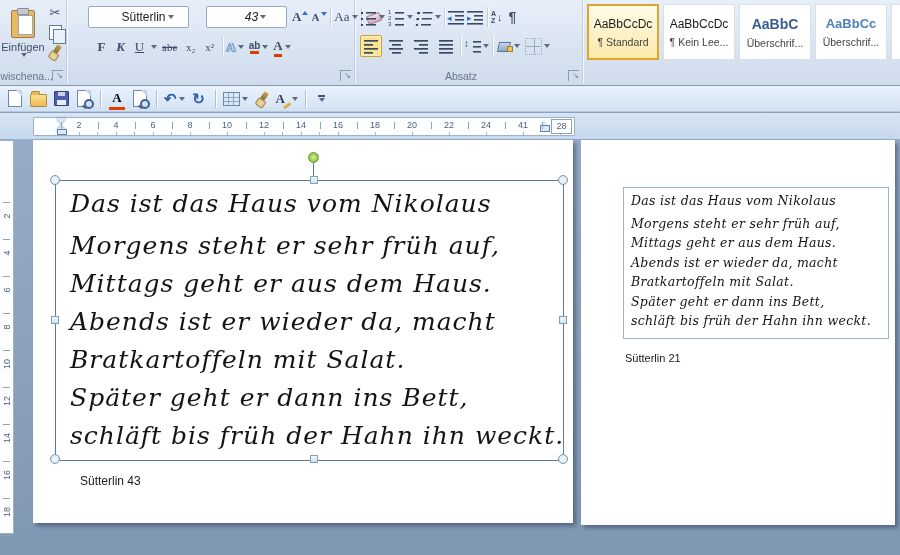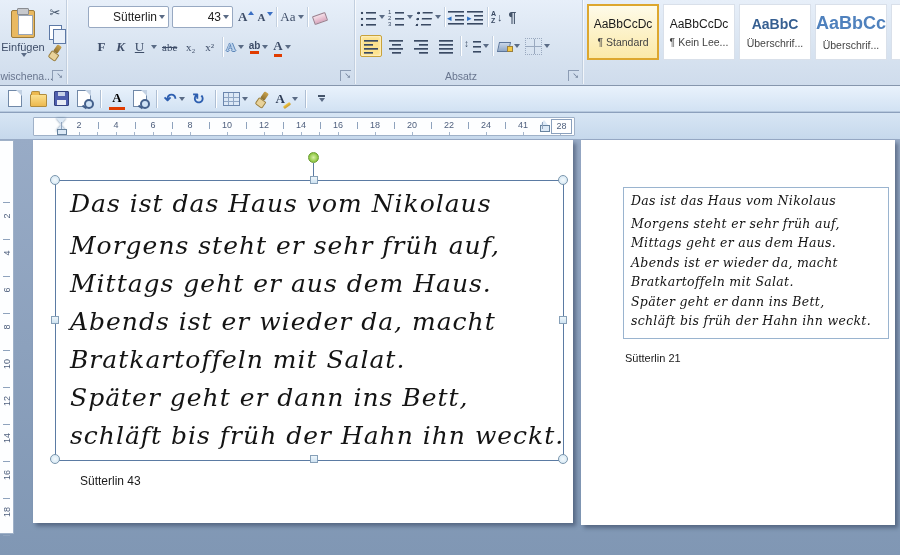--- a/index.html
+++ b/index.html
@@ -46,21 +46,21 @@
   .brush{position:relative;width:14px;height:14px;}
   .brush:before{content:"";position:absolute;left:7px;top:0;width:5px;height:8px;
     background:linear-gradient(#caa34e,#8c6f2f);transform:rotate(35deg);border-radius:1px;}
   .brush:after{content:"";position:absolute;left:1px;top:7px;width:7px;height:6px;
     background:#e8d29a;border:1px solid #9a7f3e;transform:rotate(35deg);border-radius:1px 1px 2px 2px;}
 
   
   .g-font{left:66px;width:288px;}
   .combo{display:flex;align-items:center;height:20px;background:#fff;
     border:1px solid #98a9c2;border-radius:2px;font-size:12px;color:#222;
-    padding-left:1px;justify-content:flex-end;cursor:pointer;}
+    padding-left:21px;justify-content:center;cursor:pointer;}
   .combo .dd{margin-right:3px;}
   .lgl{font-size:13px;font-weight:bold;font-family:"Liberation Serif",serif;}
   .fkub{width:19px;height:22px;font-size:13px;font-family:"Liberation Serif",serif;}
   .redbar{position:relative;}
   .redbar:after{content:"";position:absolute;left:1px;right:1px;bottom:0;height:3px;background:#e03c00;}
   .fx-a{color:#bdd4ee;text-shadow:0 0 1px #5e87b8,1px 0 0 #5e87b8,-1px 0 0 #5e87b8,0 1px 0 #5e87b8;}
   .eraser{position:relative;width:16px;height:14px;}
   .eraser:before{content:"";position:absolute;left:2px;top:4px;width:12px;height:7px;
     background:linear-gradient(#f6dfe8,#dba8bf);border:1px solid #9c7f8d;transform:rotate(-20deg);border-radius:1px;}
 
@@ -115,21 +115,21 @@
   
   .g-sty{left:582px;width:318px;border-right:none;}
   .gallery{position:absolute;left:5px;top:4px;display:flex;gap:4px;height:56px;}
   .scard{width:70px;height:54px;background:#fff;border:1px solid #d9e0ea;border-radius:0;
     display:flex;flex-direction:column;align-items:center;justify-content:center;
     overflow:hidden;cursor:pointer;flex:none;}
   .scard.sel{border:2px solid #dda72e;background:linear-gradient(#fefbe9,#fbe9a8);width:68px;height:52px;}
   .sprev{font-size:12px;color:#1a1a1a;white-space:nowrap;}
   .sname{font-size:10.5px;color:#444;margin-top:5px;white-space:nowrap;}
   .scard.h1 .sprev{color:#365f91;font-weight:bold;font-size:14px;}
-  .scard.h2 .sprev{color:#4f81bd;font-weight:bold;font-size:18px;}
+  .scard.h2 .sprev{color:#4f81bd;font-weight:bold;font-size:13px;}
   .scard.title{width:46px;}
 
   
   .toolbar{position:absolute;left:0;top:86px;width:900px;height:26px;
     background:linear-gradient(#e9f2fc,#d2e2f3);border-bottom:1px solid #b7c9de;
     display:flex;align-items:center;padding-left:6px;box-sizing:border-box;gap:5px;}
   .tbtn{display:flex;align-items:center;justify-content:center;height:20px;min-width:18px;cursor:pointer;}
   .tsep{width:1px;height:18px;background:#aebfd4;box-shadow:1px 0 0 #fff;margin:0 2px;}
   .pageic{position:relative;width:12px;height:15px;background:#fff;border:1px solid #7189a8;}
   .pageic:after{content:"";position:absolute;right:-1px;top:-1px;border:3px solid #c3d2e4;
@@ -243,21 +243,21 @@
       <div class="glabel" style="left:-9px;right:10px;">Zwischena...</div>
       <div class="dlg">↘</div>
     </div>
 
     <div class="rgroup g-font">
       <div class="rrow" style="top:4px;left:22px;">
         <div class="combo" style="width:78px;">
           <span>Sütterlin</span>
           <span class="dd"></span>
         </div>
-        <div class="combo" style="width:58px;margin-left:3px;">
+        <div class="combo" style="width:58px;margin-left:17px;font-style:italic;">
           <span>43</span>
           <span class="dd"></span>
         </div>
         <div class="btn" style="margin-left:5px;">
           <span class="lgl">A</span>
             <span class="du" style="margin-bottom:8px;"></span>
         </div>
         <div class="btn" style="margin-left:3px;">
           <span class="lgl" style="font-size:11px;">A</span>
             <span class="dd ddb" style="margin-bottom:6px;"></span>

